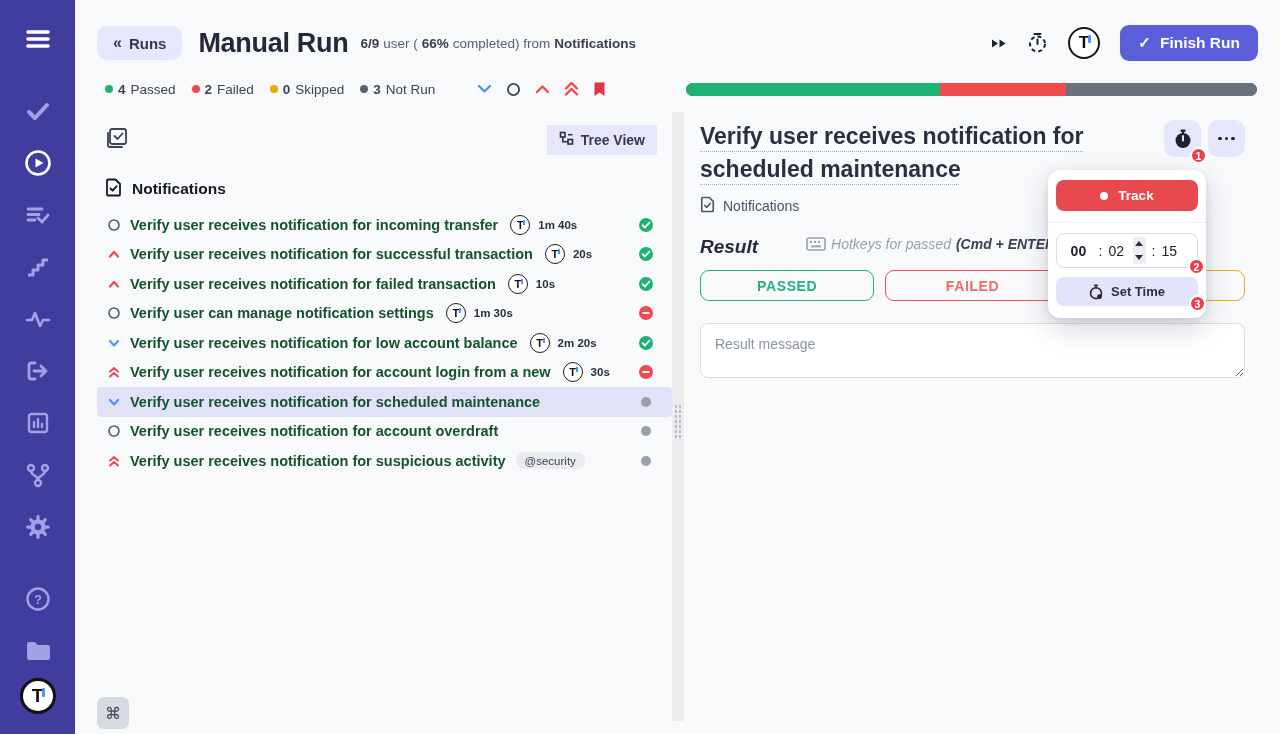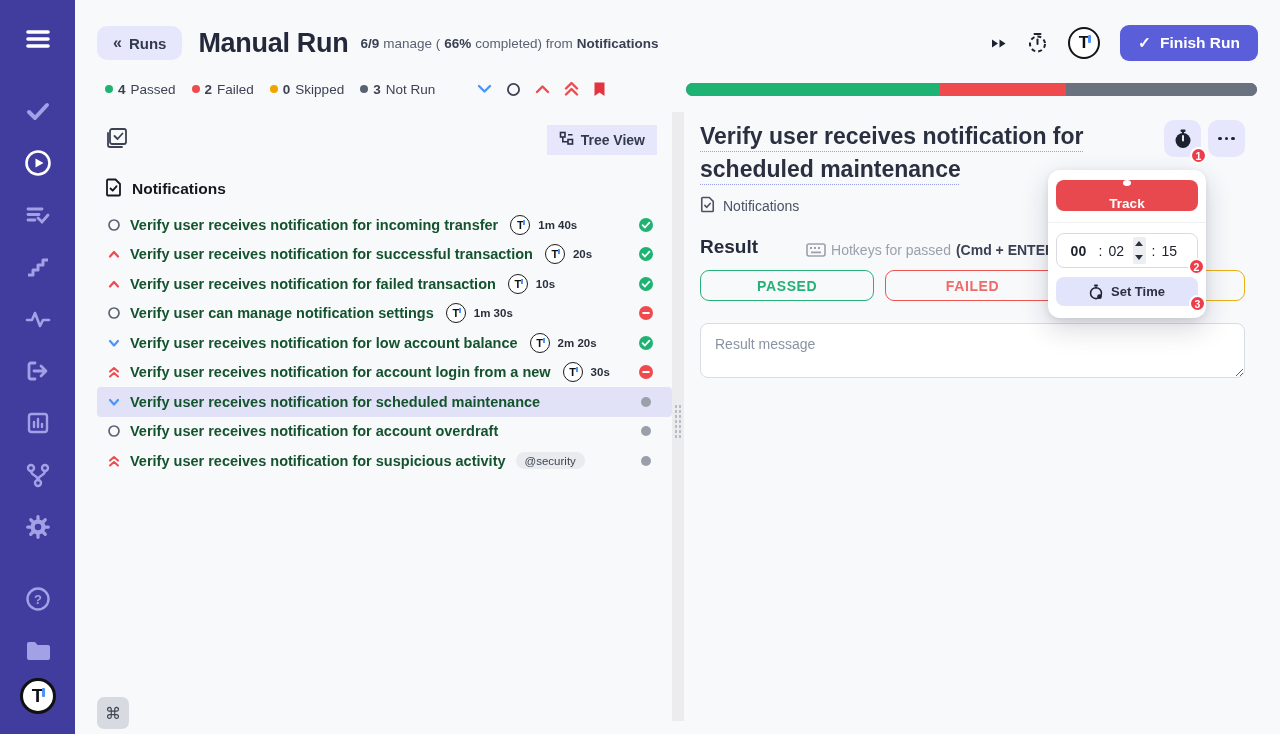--- a/index.html
+++ b/index.html
@@ -79,38 +79,38 @@
 
   
   .dt-head { display:flex; }
   .dt-title { font-size:23px; font-weight:bold; color:#2b3040; line-height:33px; max-width:478px;
       text-decoration:underline dotted #9aa2ef; text-underline-offset:7px; text-decoration-thickness:1px; cursor:text; }
   .dt-actions { margin-left:auto; display:flex; gap:7px; }
   .sq-btn { width:37px; height:37px; border-radius:10px; position:relative; display:flex; align-items:center; justify-content:center; }
   .dots { display:flex; gap:3px; }
   .dots s { width:3.5px; height:3.5px; background:#1d2230; border-radius:50%; }
   .crumb { display:flex; align-items:center; gap:8px; margin-top:10px; color:#4a5263; font-size:14px; }
-  .result-row { display:flex; align-items:flex-end; margin-top:20px; }
+  .result-row { display:flex; align-items:flex-start; margin-top:20px;font-style:italic; }
   .result-ttl { font-size:19px; font-weight:bold; color:#252b3c; }
   .hotkeys { display:flex; align-items:center; gap:5px; margin-left:48px; font-size:14px; color:#9aa1ad; white-space:nowrap; }
   .hotkeys b { color:#3a4152; }
   .verdicts { display:flex; gap:11px; margin-top:12px; }
   .v-btn { flex:1; height:31px; border-radius:9px; background:transparent; font-family:inherit; font-size:14px; font-weight:bold; letter-spacing:0.6px; cursor:pointer; }
   .v-pass { border:1.8px solid #27b077; color:#27b077; }
   .v-fail { border:1.8px solid #ef5350; color:#f06a6a; }
   .v-skip { border:1.8px solid #eab015; color:#eab015; }
   .msg { margin-top:22px; width:100%; height:55px; border:1px solid #d9dce3; border-radius:8px; background:#fff; resize:vertical;
       font-family:inherit; font-size:14px; padding:12px 14px; color:#2b3040; }
   .msg::placeholder { color:#8a93a3; }
 
   
   .popup { position:absolute; top:170px; right:74px; width:158px; background:#fff; border-radius:12px;
       box-shadow:0 10px 28px rgba(25,30,60,0.18), 0 2px 6px rgba(25,30,60,0.10); padding:10px 8px 12px; z-index:50; }
   .track-btn { width:100%; height:31px; background:#e8494e; border:none; border-radius:8px; color:#fff; font-size:13.5px; font-weight:bold;
-      display:flex; align-items:center; justify-content:center; gap:10px; cursor:pointer; font-family:inherit;flex-direction:column; }
+      display:flex; align-items:center; justify-content:center; gap:10px; cursor:pointer; font-family:inherit; }
   .track-btn .rec { width:8px; height:8px; background:#fff; border-radius:50%; }
   .pop-sep { border-top:1px solid #f0f0f3; margin:11px -8px 10px; }
   .timebox { position:relative; border:1px solid #d8dbe2; border-radius:8px; height:35px; display:flex; align-items:center; justify-content:center; gap:6px; font-size:14px; color:#20242f; background:#fff; }
   .timebox input { width:22px; border:none; outline:none; font-family:inherit; font-size:14px; color:#20242f; text-align:left; background:transparent; }
   .timebox input.hh { font-weight:bold; }
   .spin { width:13px; height:27px; background:#eceef1; border-radius:2px; margin-left:-4px; display:flex; flex-direction:column; align-items:center; justify-content:space-between; padding:4px 0; cursor:pointer; }
   .spin .up { width:0; height:0; border-left:4px solid transparent; border-right:4px solid transparent; border-bottom:5px solid #2b3040; }
   .spin .dn { width:0; height:0; border-left:4px solid transparent; border-right:4px solid transparent; border-top:5px solid #2b3040; }
   .settime-btn { position:relative; margin-top:9px; width:100%; height:29px; background:#e2e4fb; border:none; border-radius:8px; color:#2b3142;
       font-size:13px; font-weight:bold; display:flex; align-items:center; justify-content:center; gap:8px; cursor:pointer; font-family:inherit; }
@@ -223,21 +223,21 @@
 <div class="main">
 
   <div class="topbar">
     <button class="btn-soft runs-btn">
       <span class="chev">«</span>
       <span>Runs</span>
     </button>
     <h1 class="page-title">Manual Run</h1>
     <div class="sub">
       <b>6/9</b>
-      <span>manage (</span>
+      <span>user (</span>
       <b>66%</b>
       <span>completed) from</span>
       <b>Notifications</b>
     </div>
     <div class="topbar-right">
       <button class="ic-btn">
         <svg width="16" height="13" viewBox="0 0 16 13">
             <path d="M1 2.5l6 4-6 4zM8.5 2.5l6 4-6 4z" fill="#1d2230"></path>
           </svg>
       </button>

